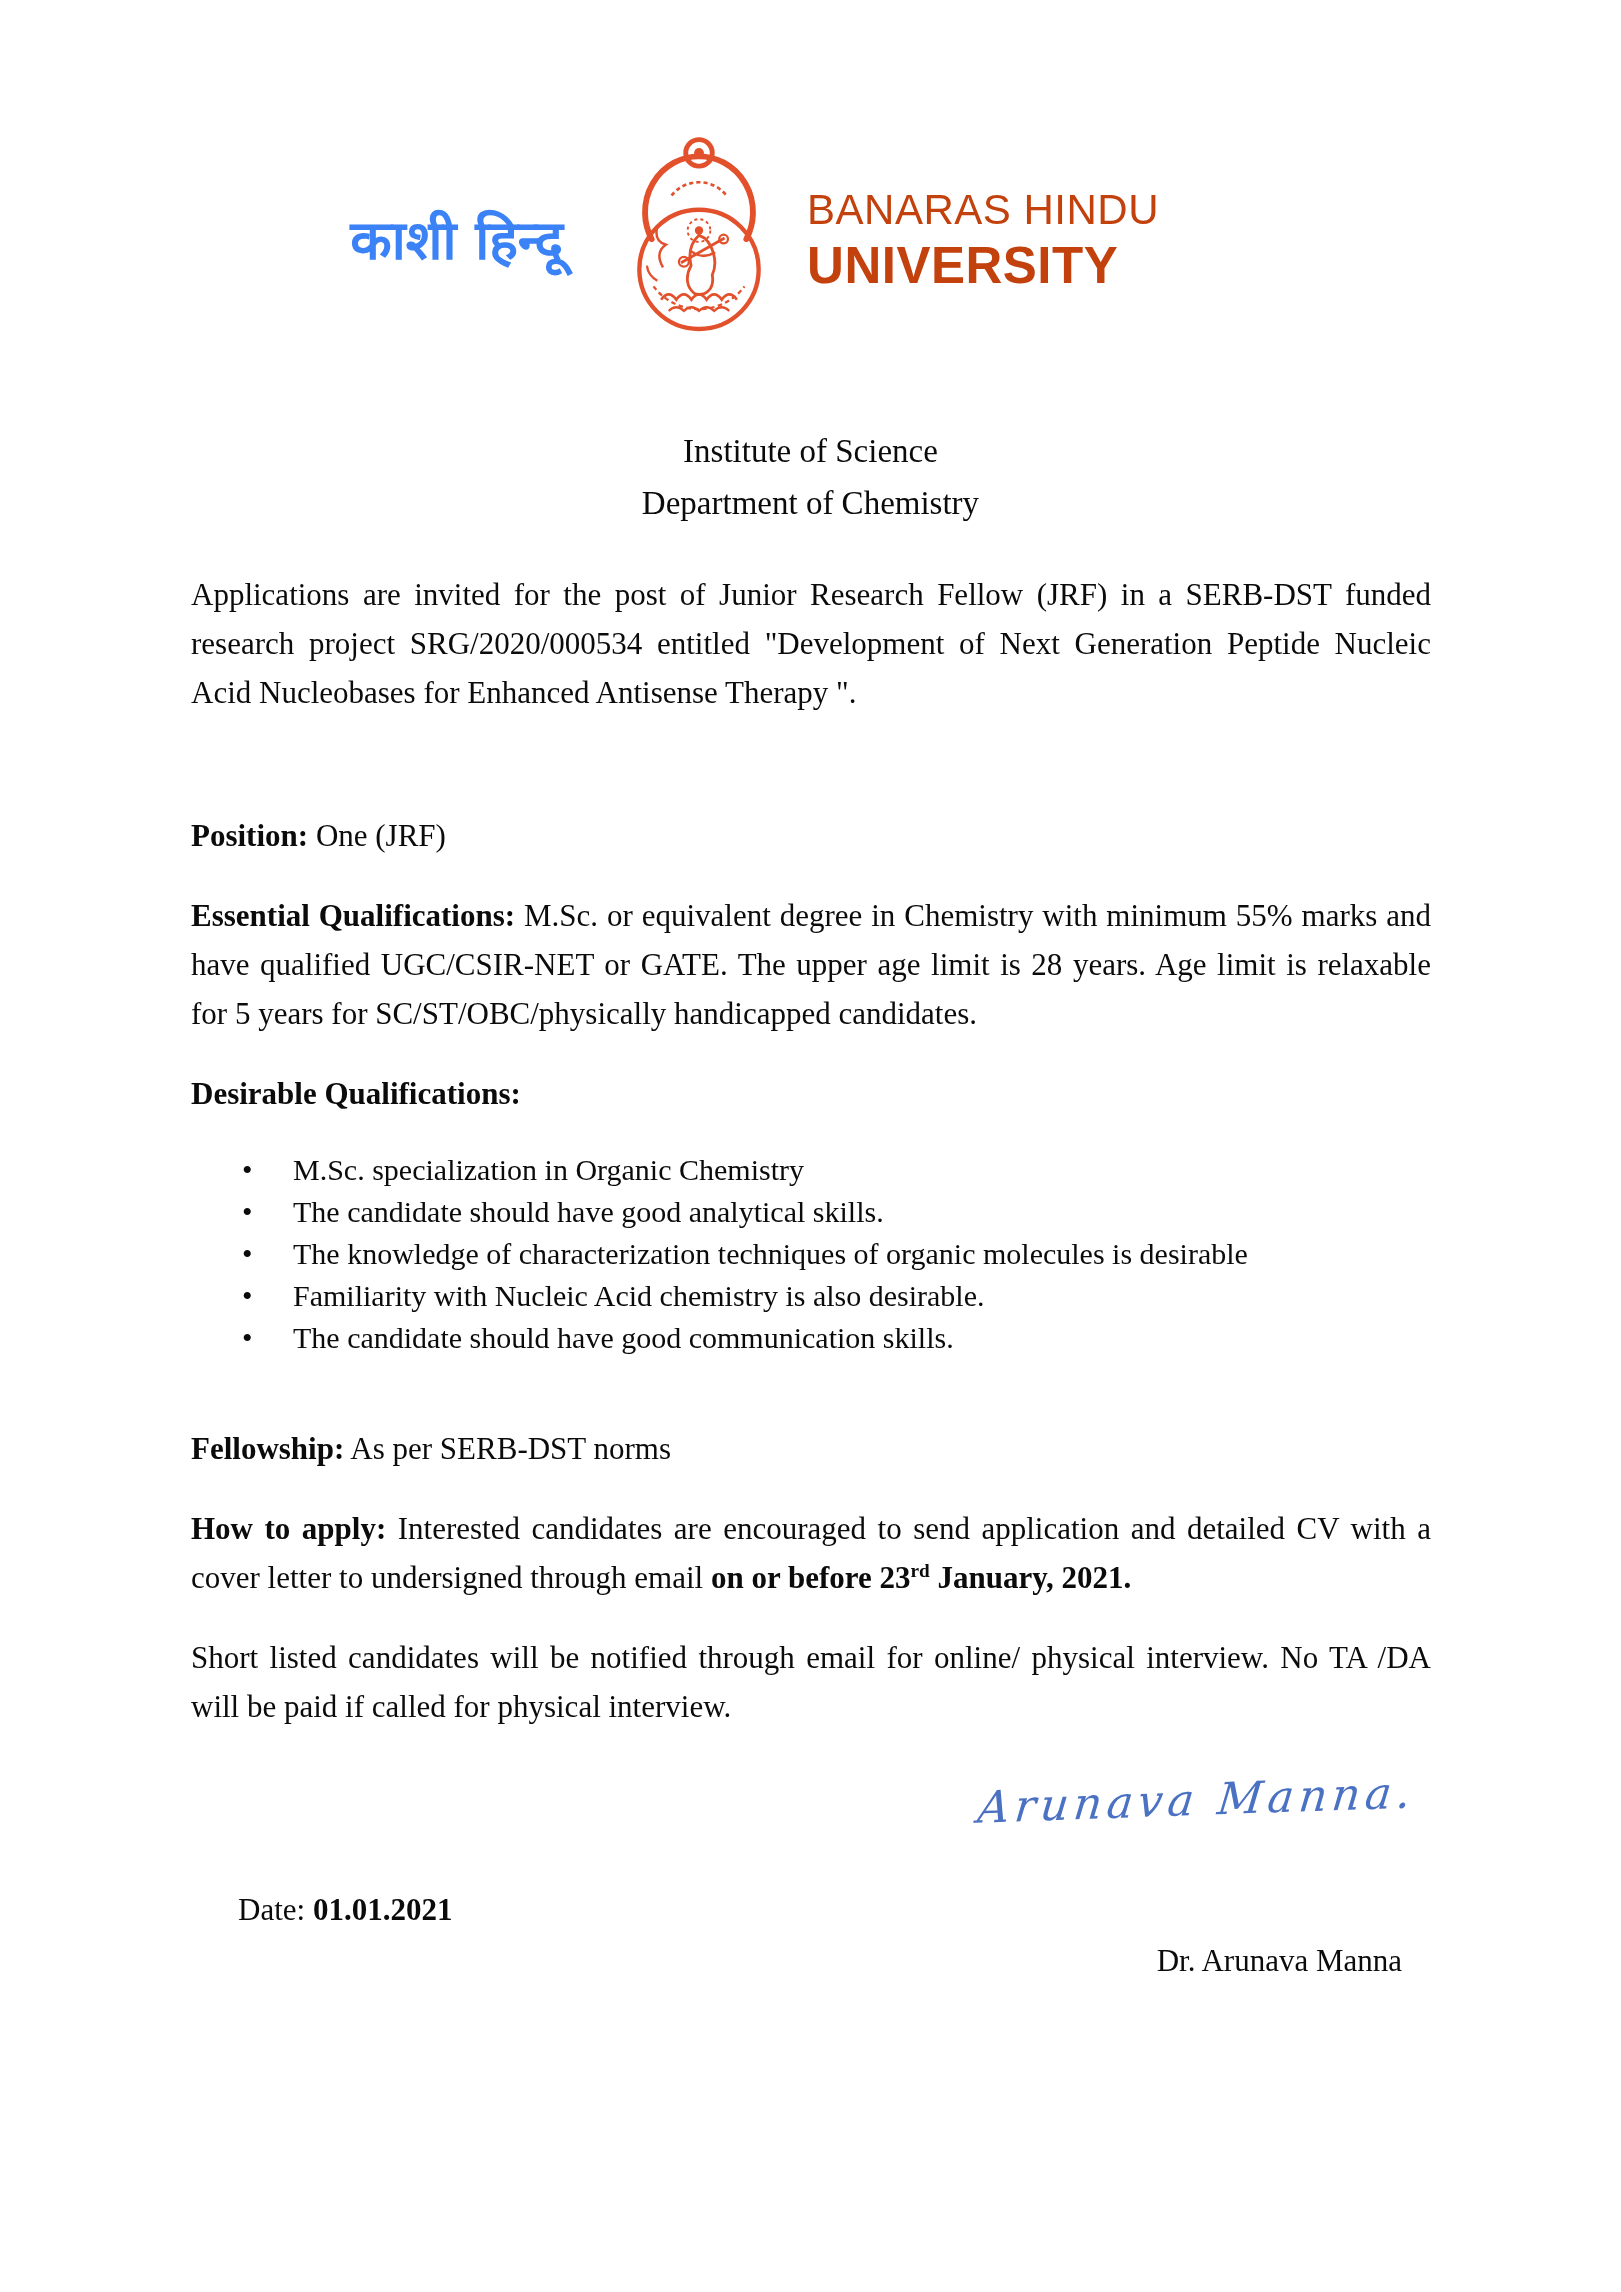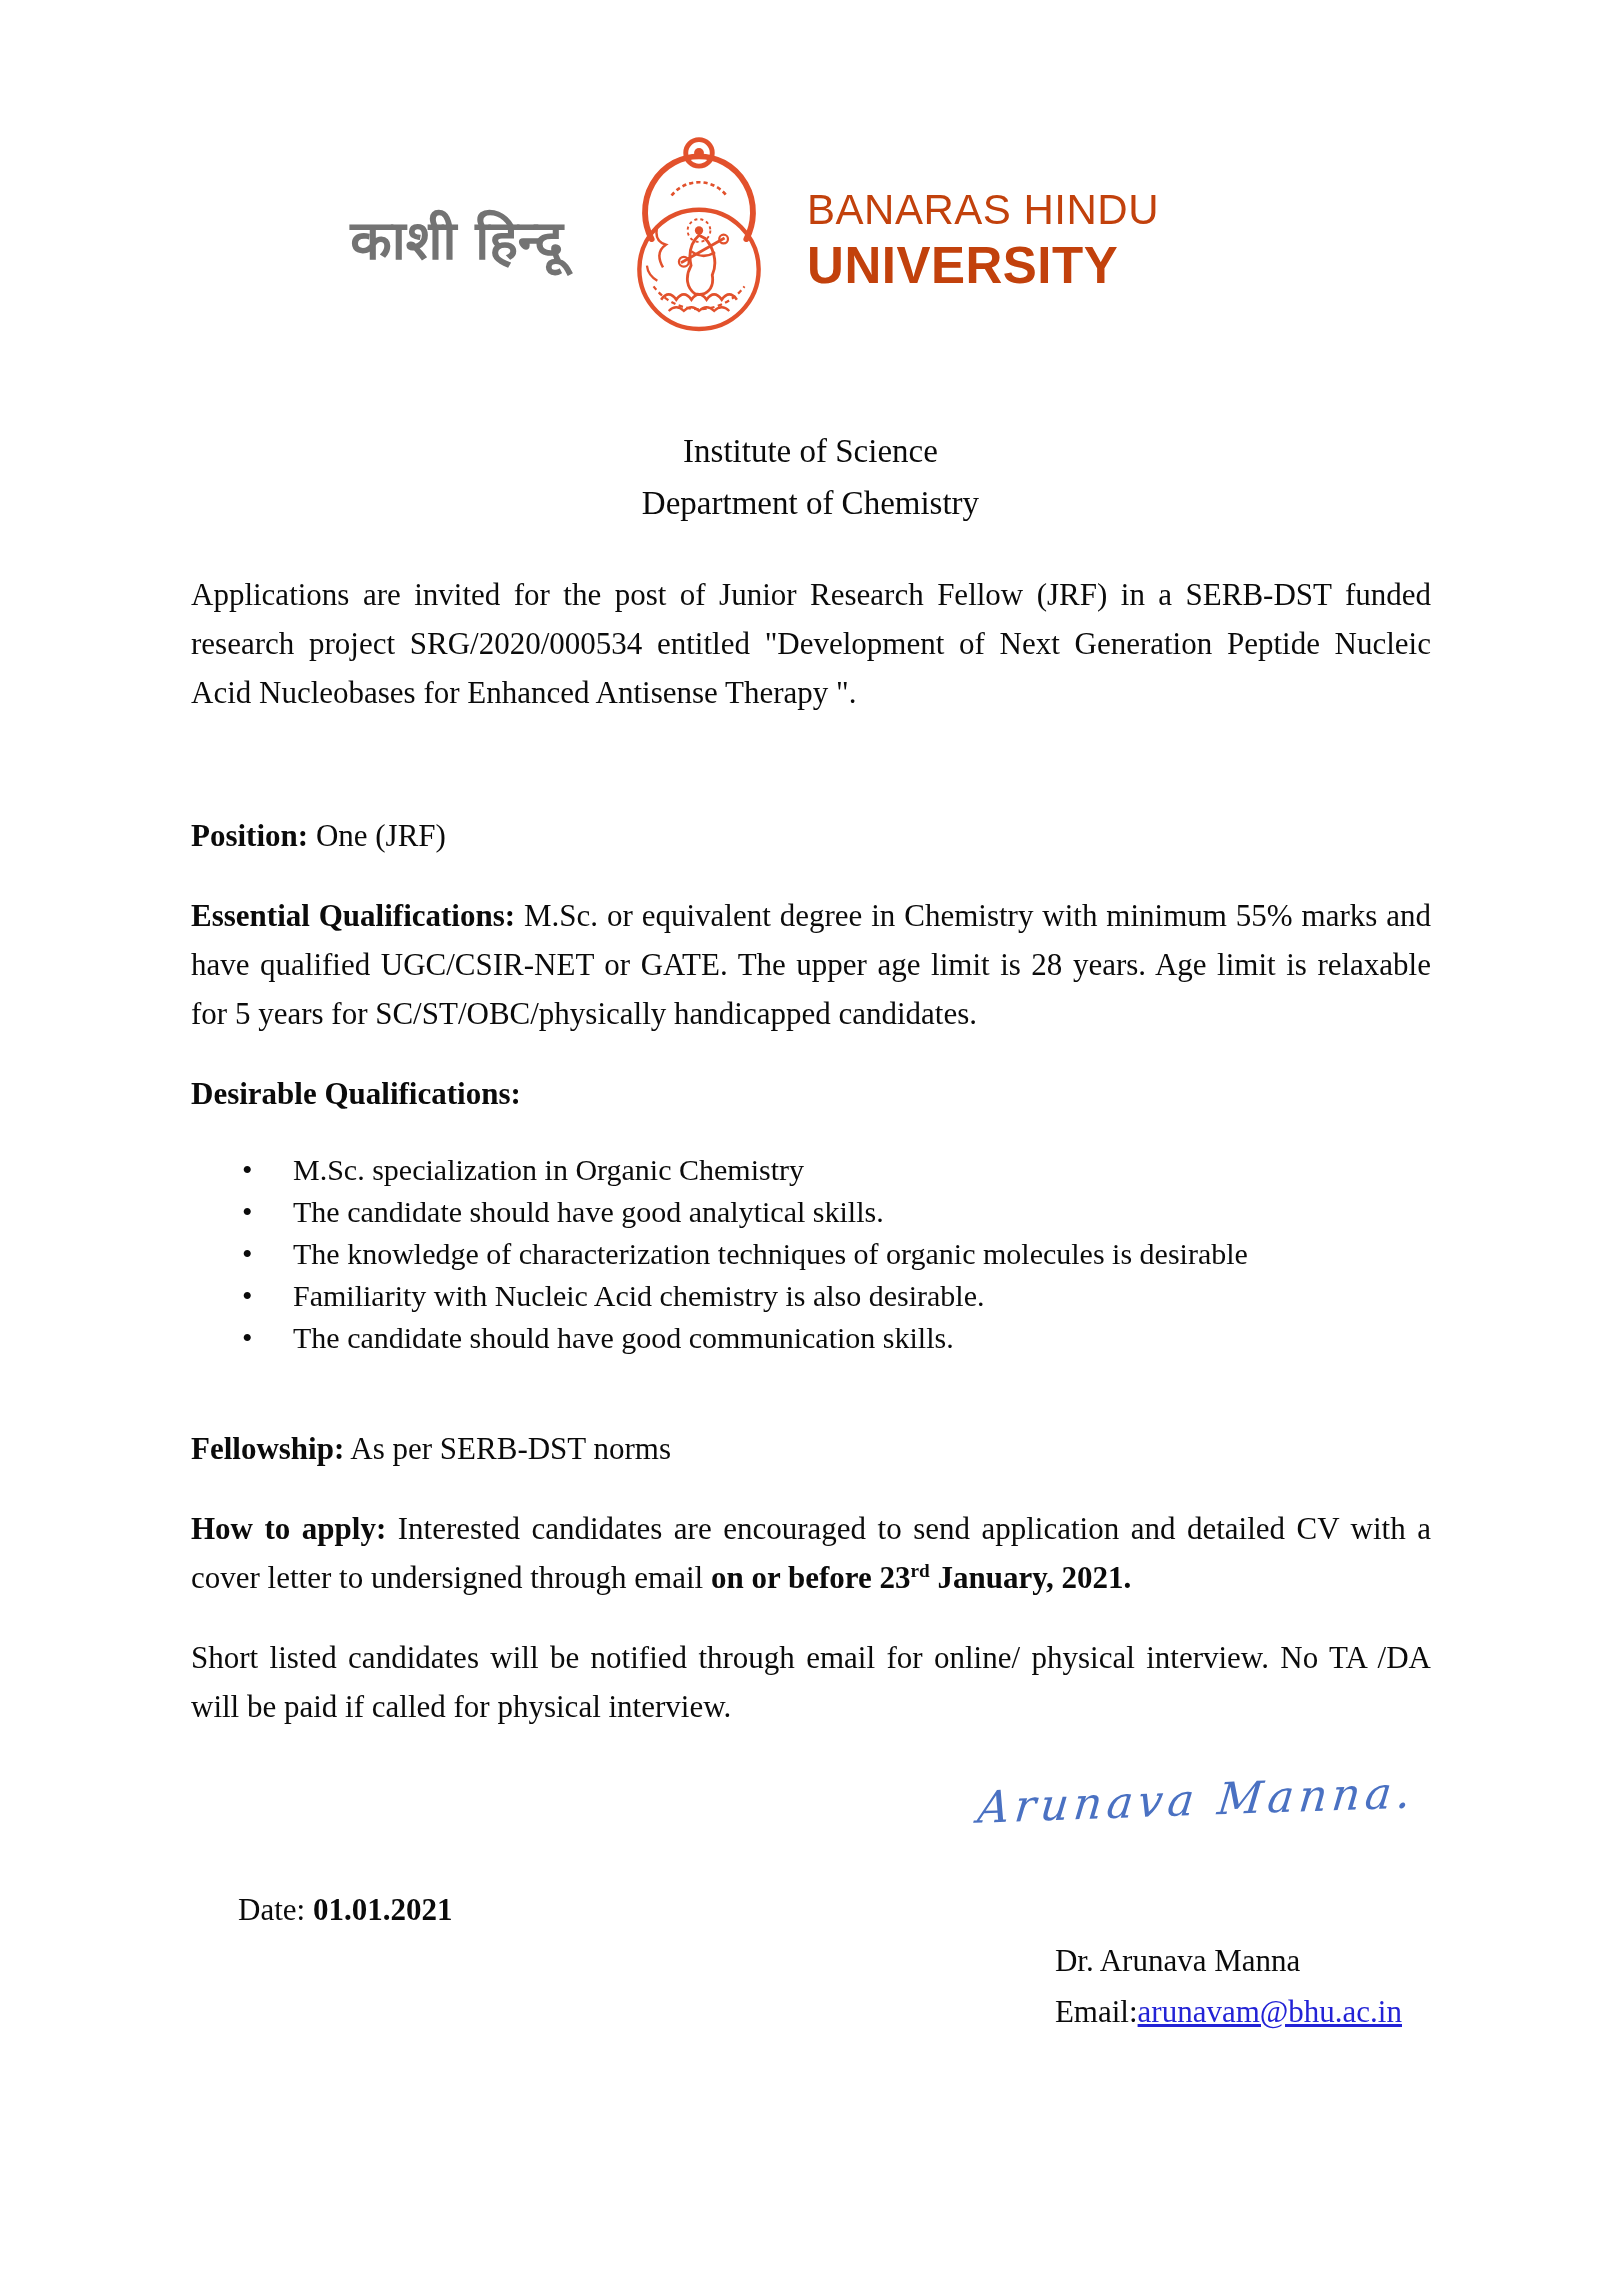--- a/index.html
+++ b/index.html
@@ -18,21 +18,21 @@
     display:flex;
     align-items:center;
   }
   .devanagari {
     width:314px;
     text-align:center;
     font-family:"DejaVu Sans", sans-serif;
     font-weight:700;
     font-size:54px;
     line-height:63px;
-    color:#737373;
+    color:#3b82f6;
     white-space:nowrap;
   }
   .emblem-wrap { width:192px; height:214px; margin:0 5.9px; flex:0 0 auto; }
   .emblem-wrap svg { width:100%; height:100%; }
   .engname {
     font-family:"Liberation Sans", sans-serif;
     color:#c2410c;
     padding-left:5.9px;
     white-space:nowrap;
   }
@@ -194,19 +194,18 @@
     <p class="para shortlist">Short listed candidates will be notified through email for online/ physical interview. No TA /DA will be paid if called for physical interview.</p>
 
     <div class="signature-row">
       <span class="signature">Arunava Manna.</span>
     </div>
 
     <div class="bottom-row">
       <div class="date-line"><span>Date: </span><b>01.01.2021</b></div>
       <div class="contact">
         <div>Dr. Arunava Manna</div>
-        <div><span>Email:</span><a class="email-link">arunavam@bhu.ac.in</a></div>
       </div>
     </div>
 
   </div>
 </div>
 
 
 </body></html>

